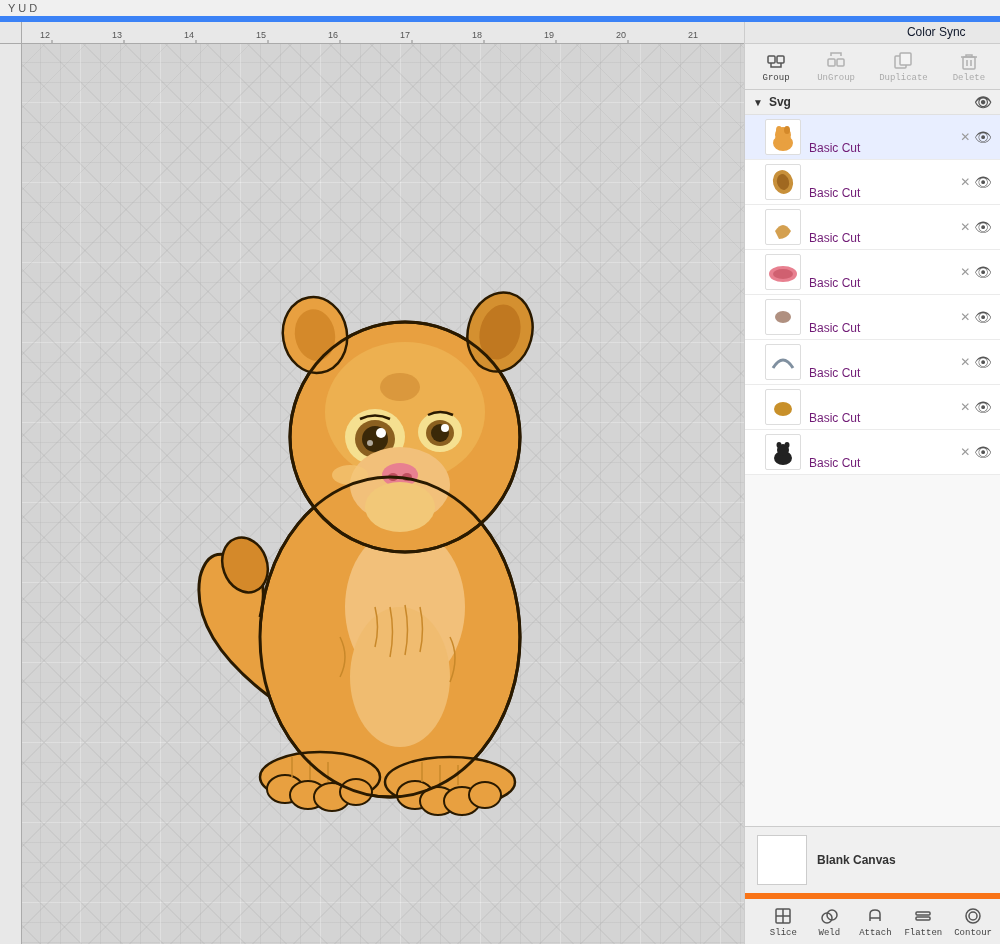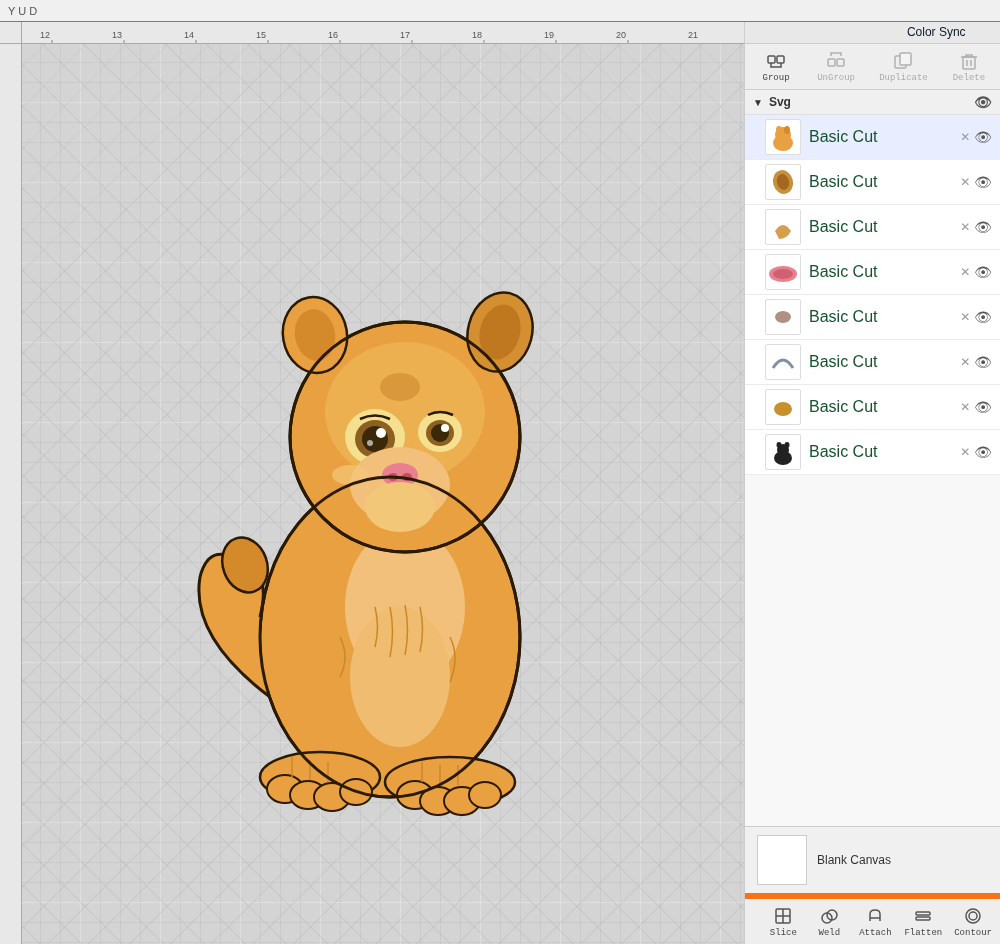--- a/index.html
+++ b/index.html
@@ -2,21 +2,21 @@
 <html><head>
   <meta charset="utf-8">
   <style>
     * { box-sizing: border-box; margin: 0; padding: 0; }
     body { width: 1000px; height: 944px; overflow: hidden; background: #d0d0d0; font-family: Arial, sans-serif; display: flex; flex-direction: column; }
 
     
     .top-toolbar {
       height: 22px;
       background: #f0f0f0;
-      border-bottom: 1px solid #3b82f6;
+      border-bottom: 6px solid #3b82f6;
       display: flex;
       align-items: center;
       padding: 0 8px;
       font-size: 11px;
       color: #333;
       flex-shrink: 0;
     }
 
     
     .main-area {
@@ -237,22 +237,23 @@
       flex-shrink: 0;
       display: flex;
       align-items: center;
       justify-content: center;
       overflow: hidden;
       border-radius: 2px;
     }
 
     .layer-name {
       flex: 1;
-      font-size: 16px;
-      color: #14532d;
+      font-size: 12px;
+      color: #701a75;
+      margin-top: 21px;
     }
 
     .layer-eye {
       cursor: pointer;
       color: #555;
       font-size: 14px;
       margin-left: 4px;
     }
 
     .layer-x {
@@ -263,20 +264,21 @@
     }
 
     
     .canvas-info {
       padding: 8px 12px;
       background: #f0f0f0;
       border-top: 1px solid #ccc;
       display: flex;
       align-items: center;
       flex-shrink: 0;
+      font-weight: bold;
     }
 
     .canvas-preview {
       width: 50px;
       height: 50px;
       border: 1px solid #ccc;
       background: white;
       margin-right: 10px;
       flex-shrink: 0;
     }

